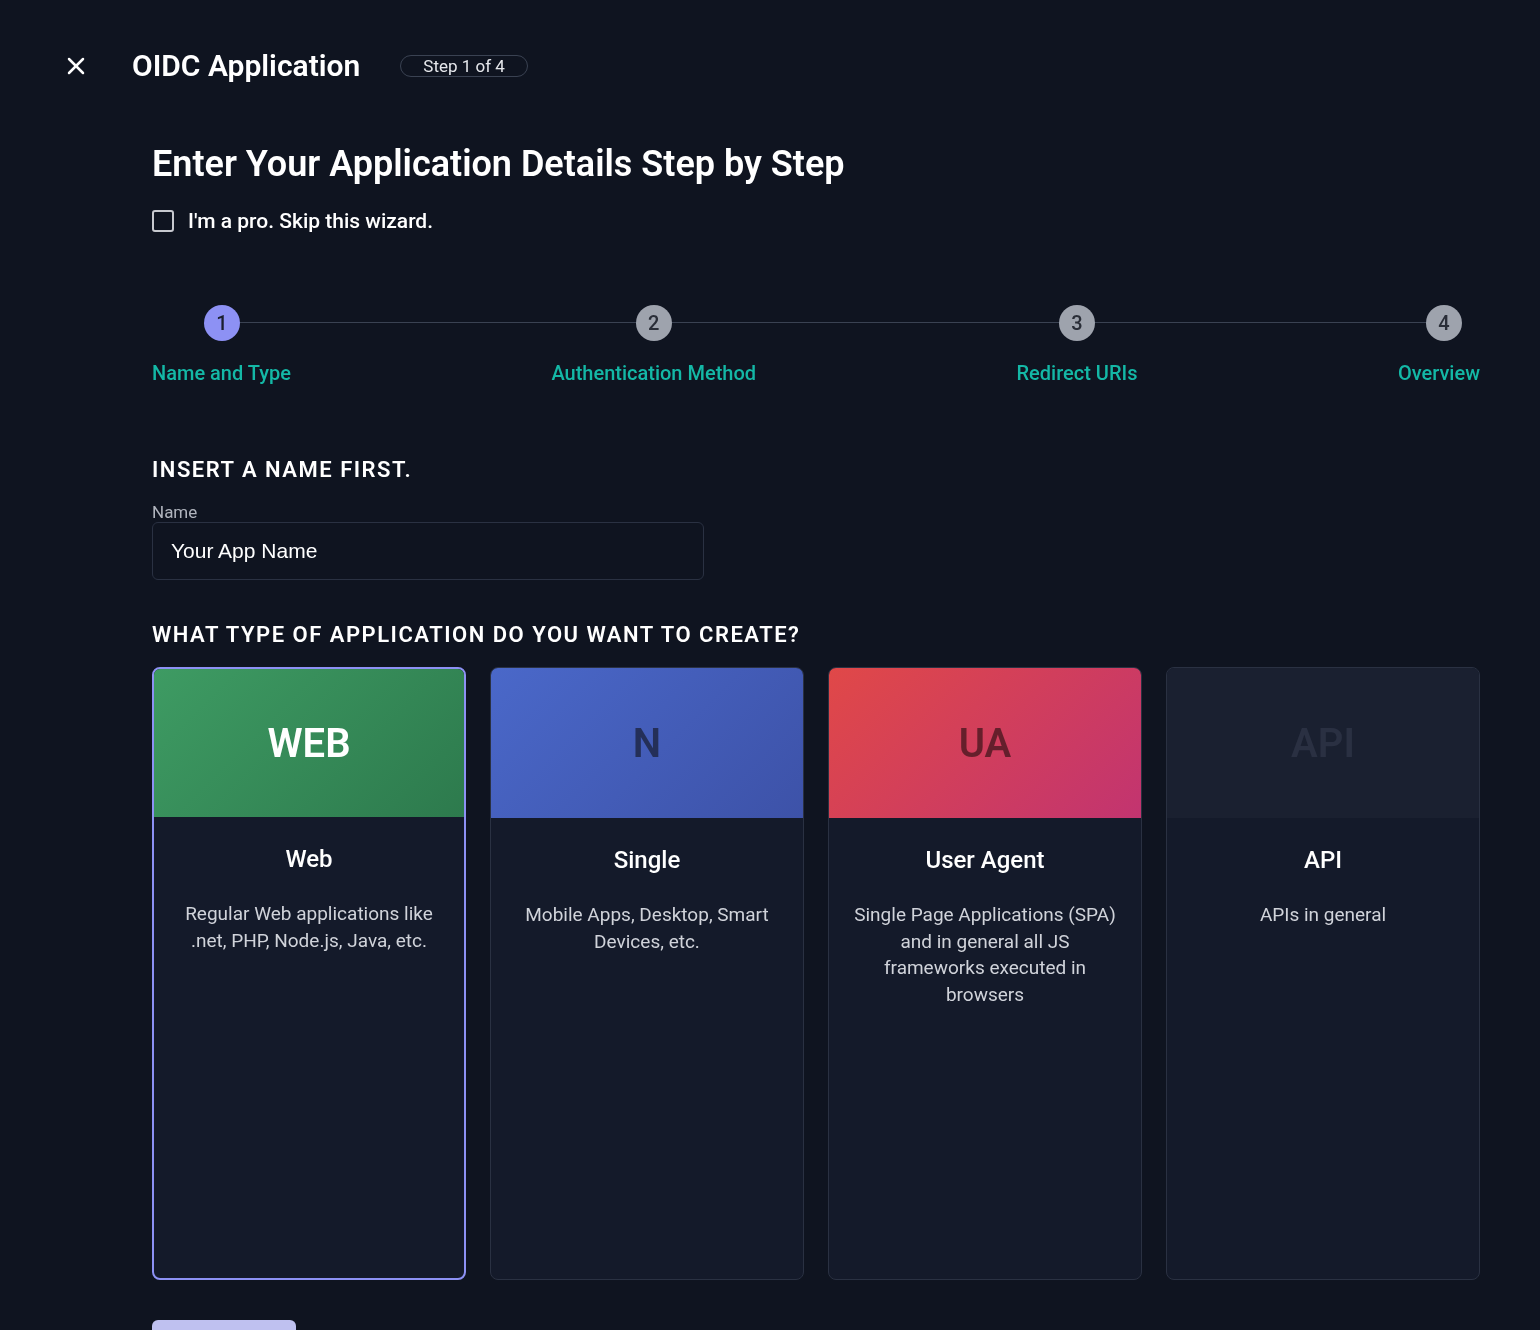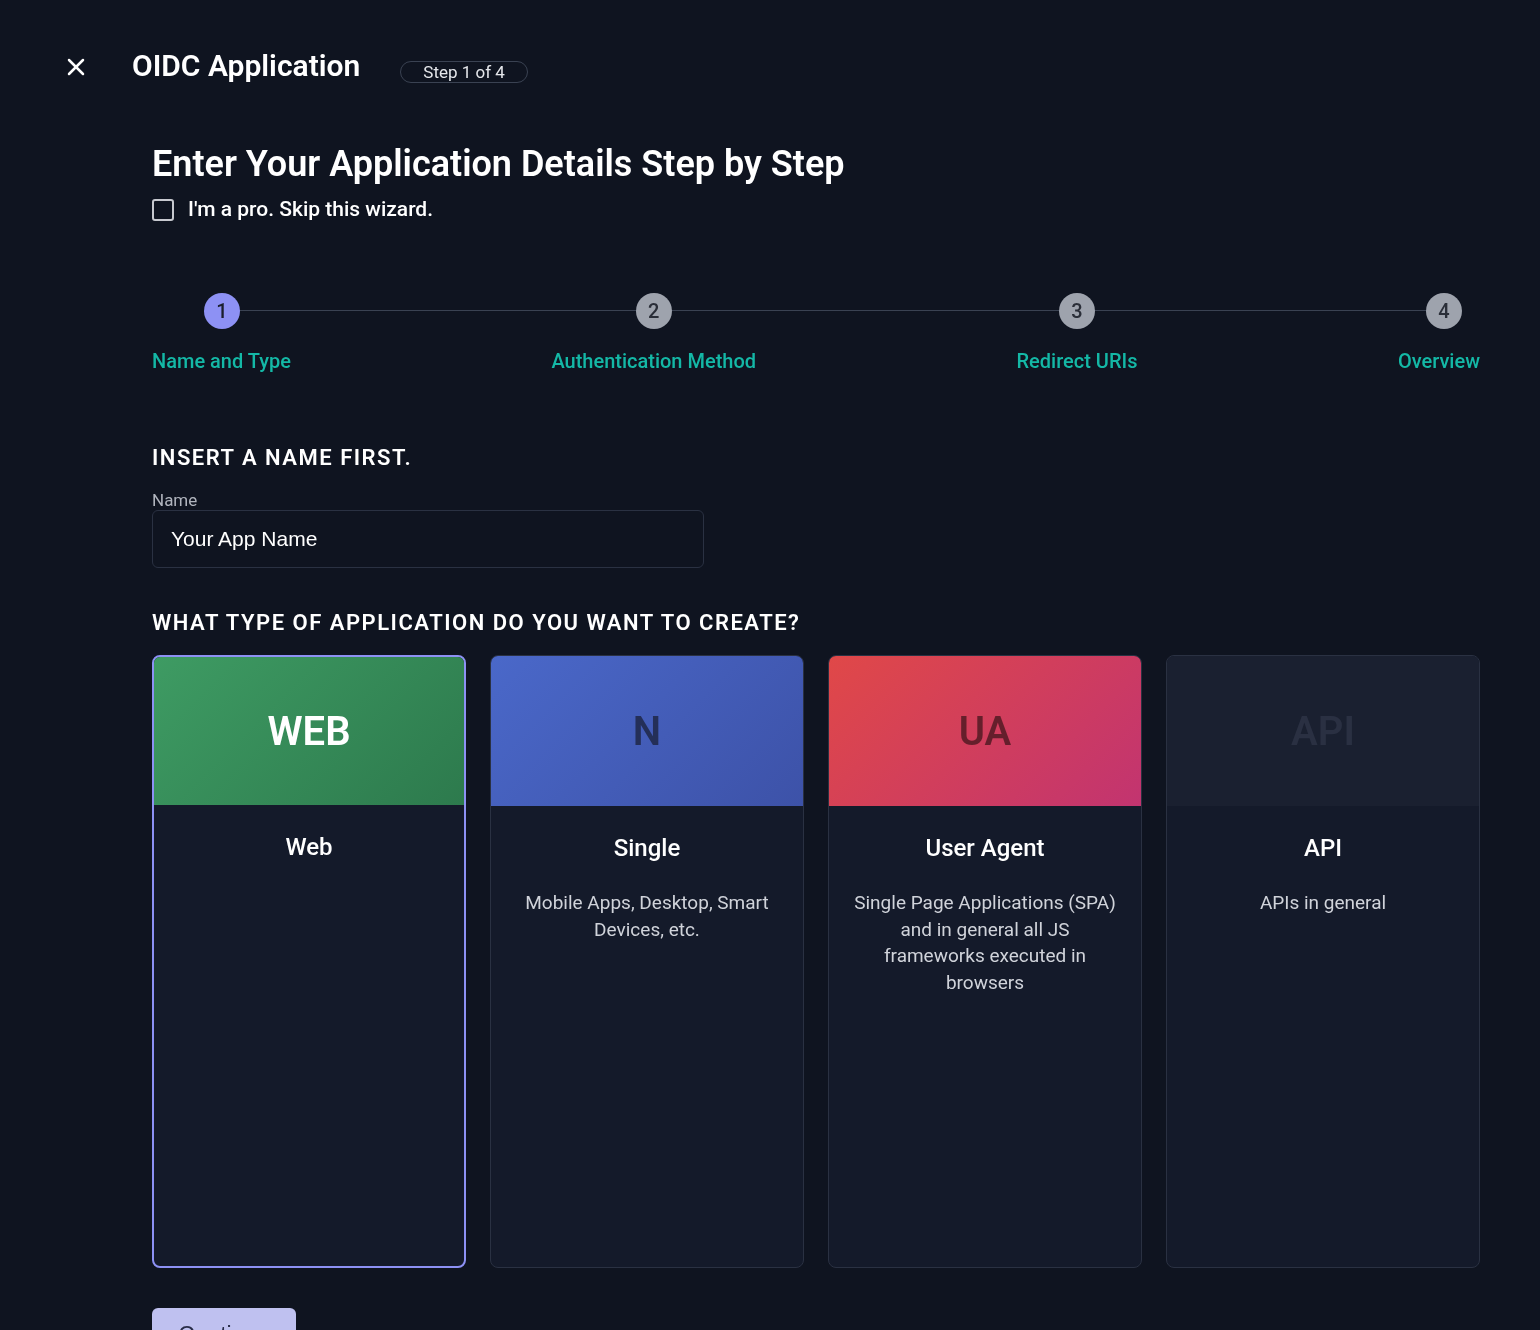--- a/index.html
+++ b/index.html
@@ -10,21 +10,21 @@
     body {
       background: #0f1420;
       color: #ffffff;
       font-family: -apple-system, BlinkMacSystemFont, 'Segoe UI', Roboto, sans-serif;
       width: 1540px;
       height: 1330px;
       padding: 48px 60px;
     }
     .header {
       display: flex;
-      align-items: flex-end;
+      align-items: center;
       gap: 40px;
       margin-bottom: 60px;
     }
     .close-btn {
       cursor: pointer;
       width: 32px;
       height: 32px;
       display: flex;
       align-items: center;
       justify-content: center;
@@ -44,25 +44,25 @@
       font-size: 17px;
       color: #e5e7eb;
     }
     .content {
       margin-left: 92px;
       max-width: 1340px;
     }
     .subtitle {
       font-size: 36px;
       font-weight: 600;
-      margin-bottom: 12px;
+      margin-bottom: 24px;
     }
     .checkbox-row {
       display: flex;
-      align-items: flex-end;
+      align-items: center;
       gap: 14px;
       margin-bottom: 72px;
       cursor: pointer;
     }
     .checkbox {
       width: 22px;
       height: 22px;
       border: 2.5px solid #c7c9cf;
       border-radius: 3px;
     }
@@ -256,20 +256,21 @@
   <div class="field-label">Name</div>
   <input class="name-input" value="Your App Name" style="">
 
   <div class="section-heading">WHAT TYPE OF APPLICATION DO YOU WANT TO CREATE?</div>
 
   <div class="cards">
     <div class="card selected">
       <div class="card-hero hero-web">WEB</div>
       <div class="card-body">
         <div class="card-title">Web</div>
+        <div class="card-desc">Regular Web applications like .net, PHP, Node.js, Java, etc.</div>
       </div>
     </div>
     <div class="card">
       <div class="card-hero hero-native">N</div>
       <div class="card-body">
         <div class="card-title">Single</div>
         <div class="card-desc">Mobile Apps, Desktop, Smart Devices, etc.</div>
       </div>
     </div>
     <div class="card">

